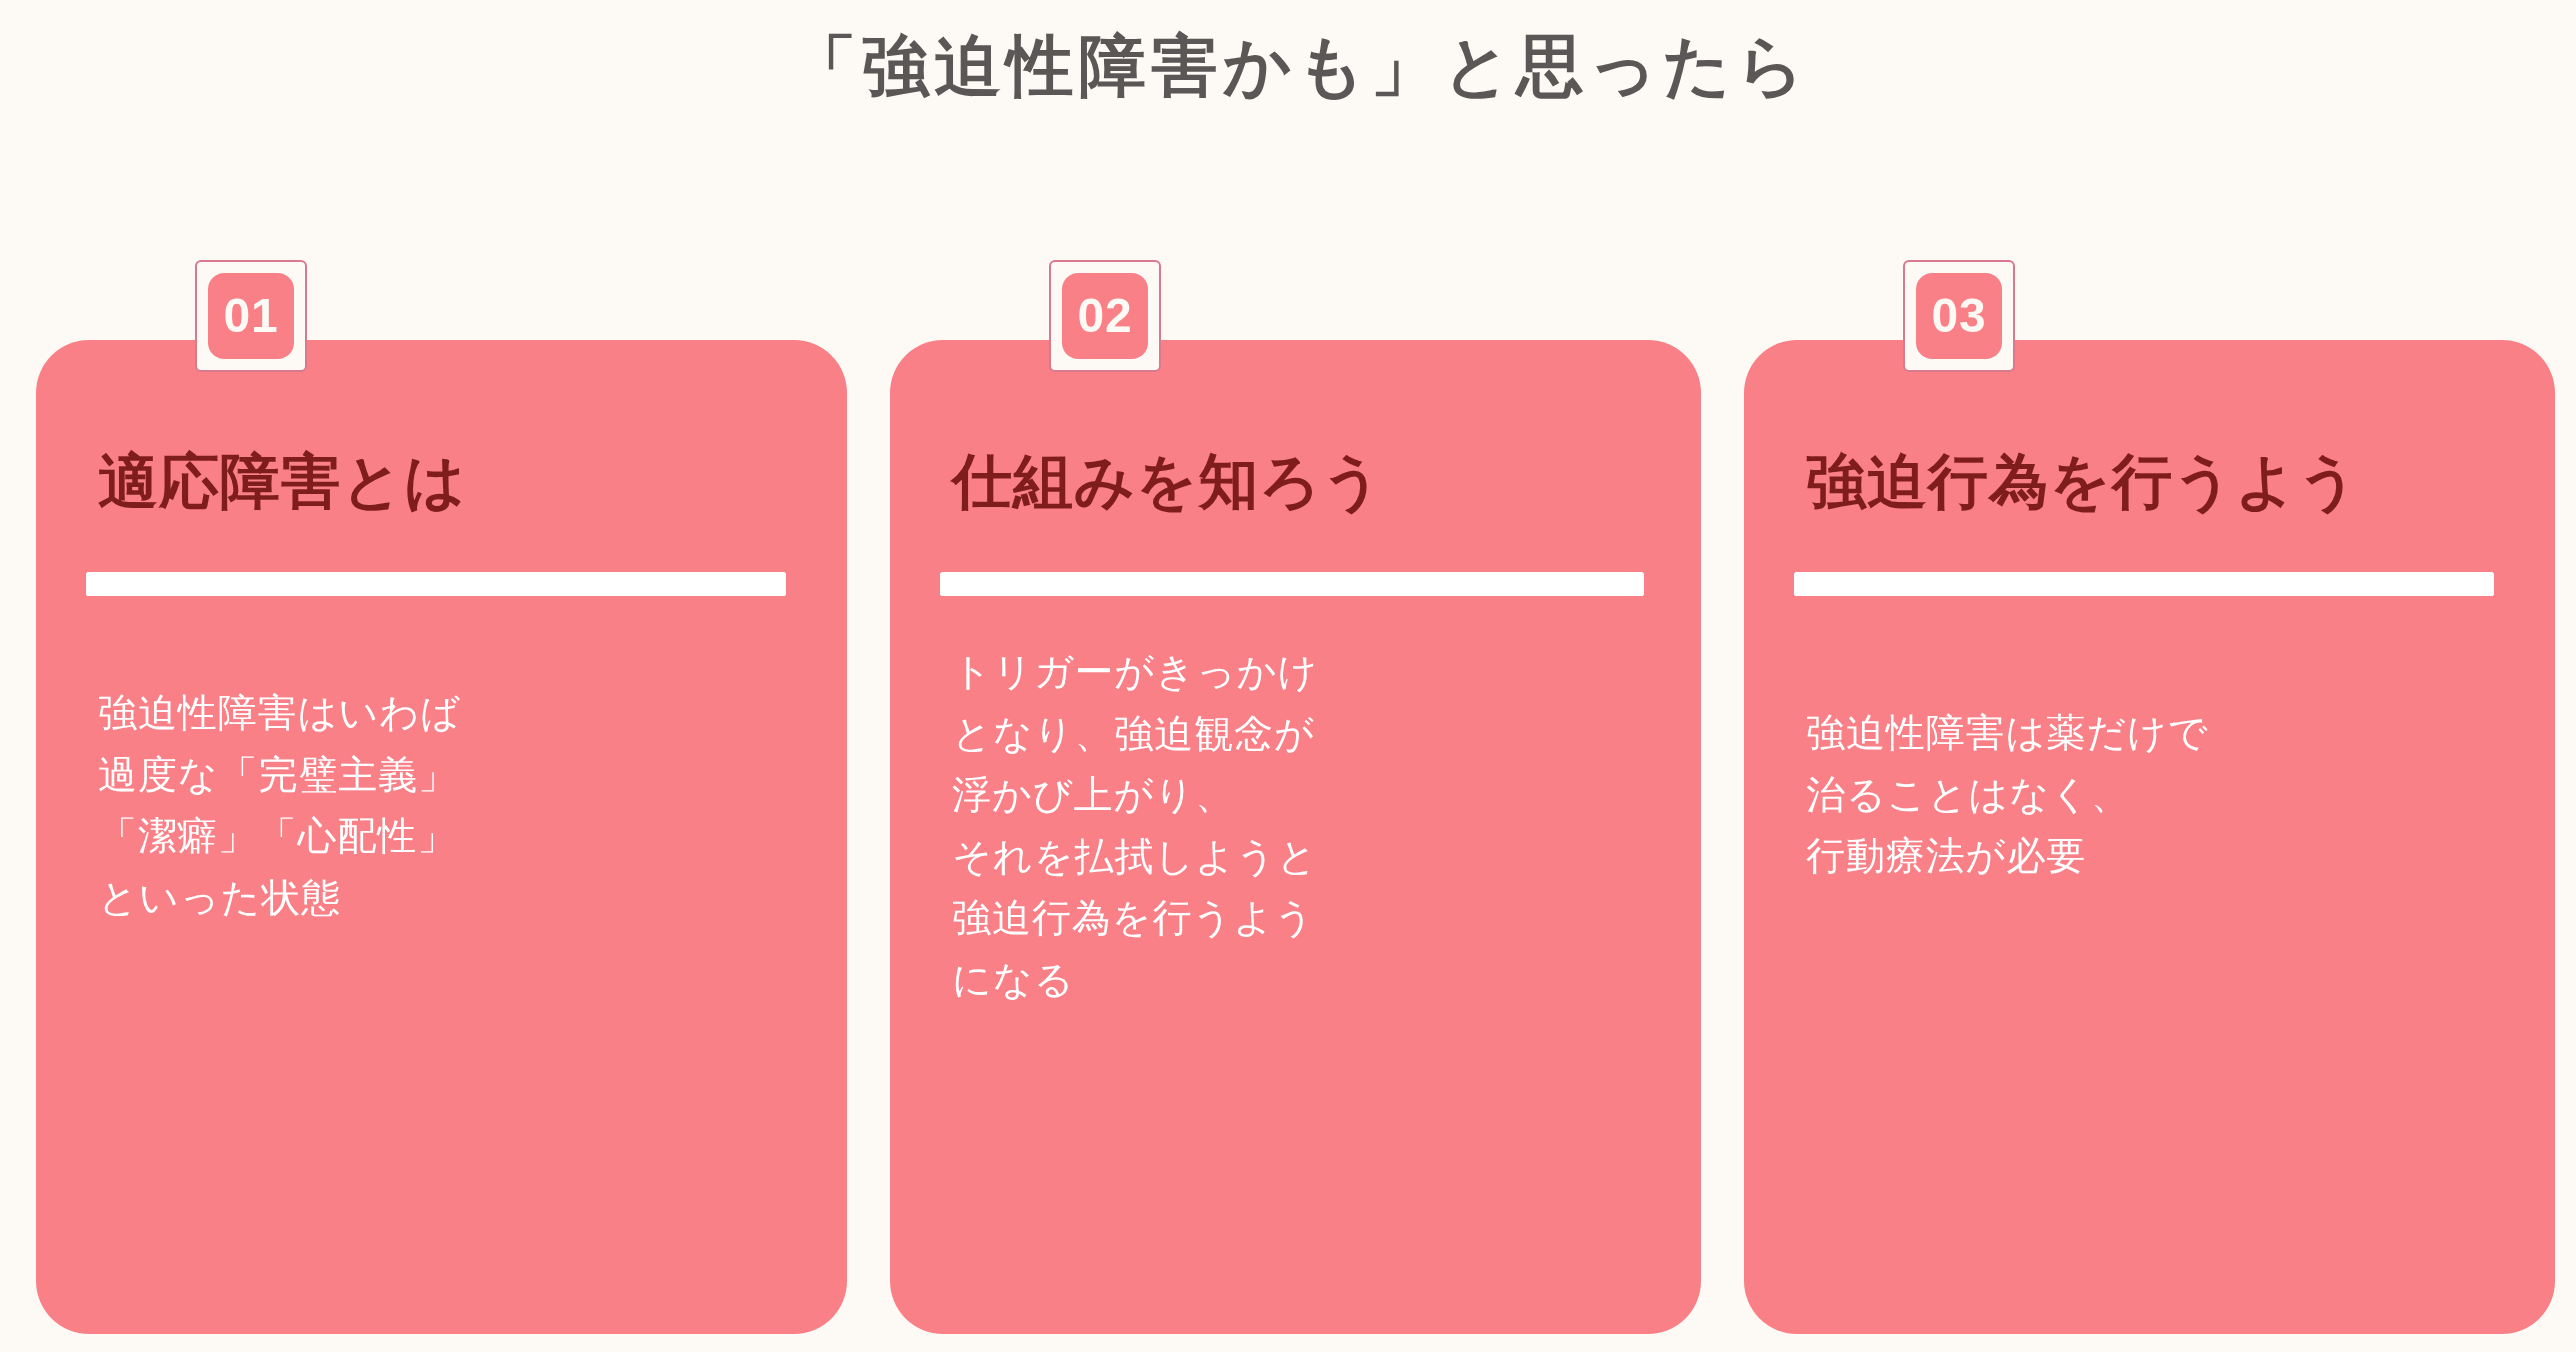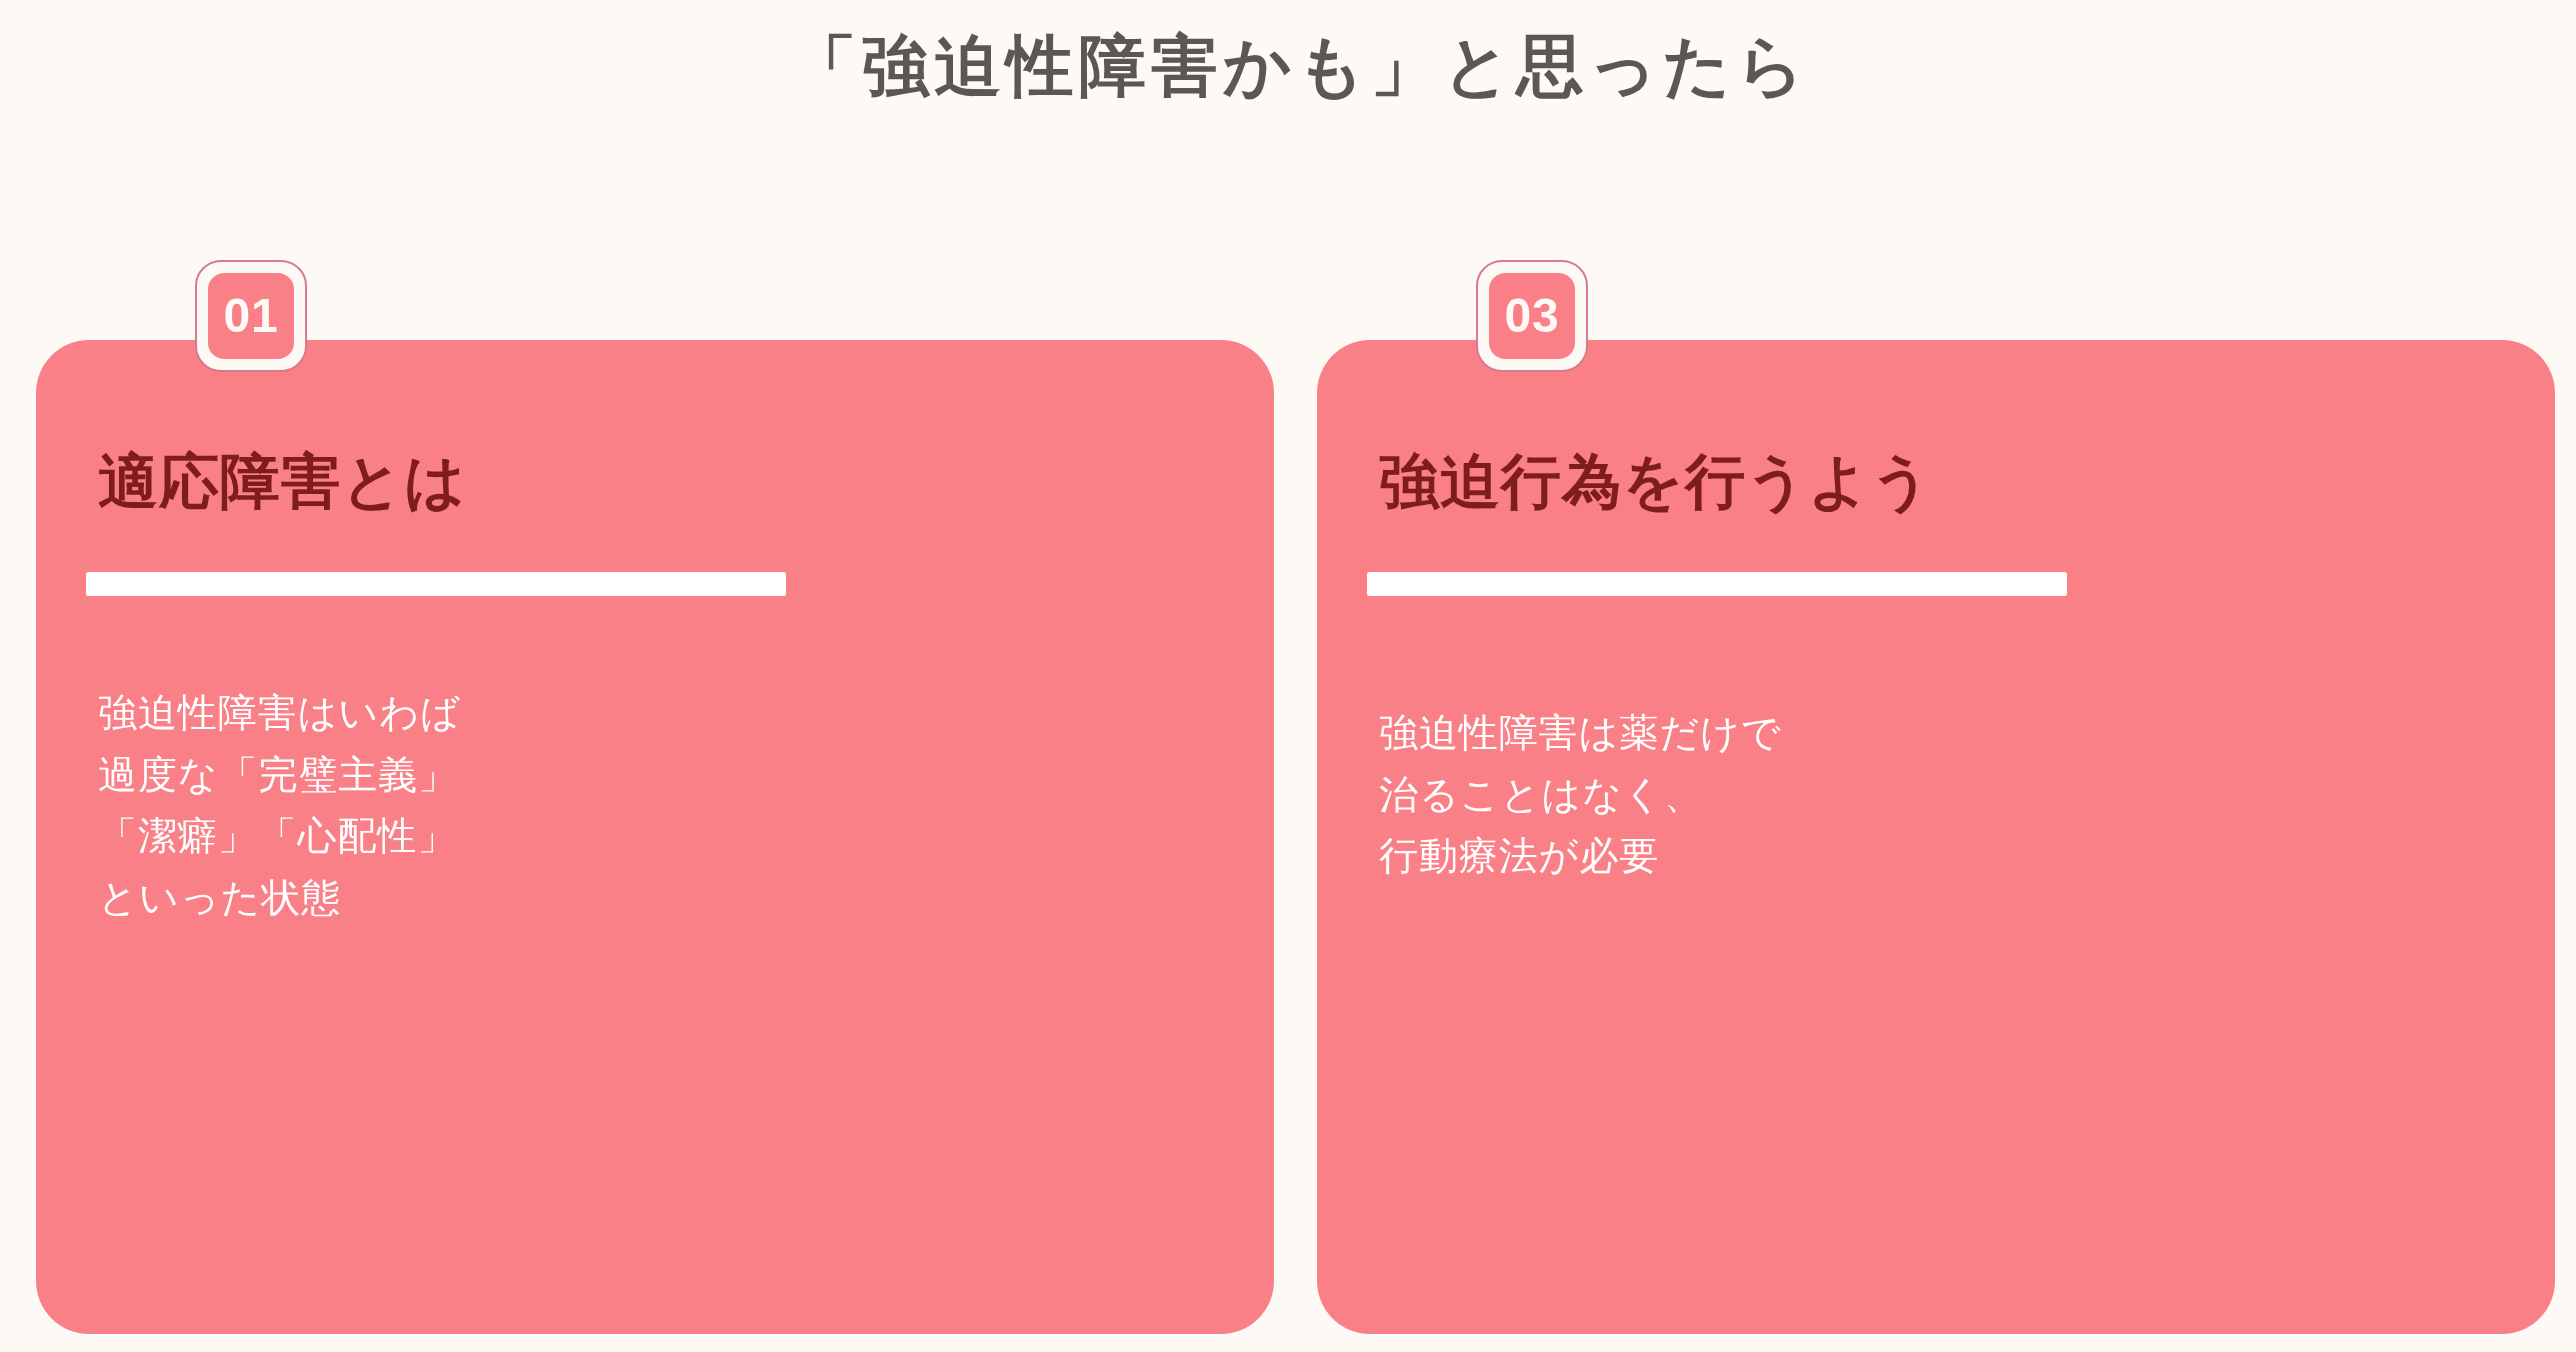--- a/index.html
+++ b/index.html
@@ -57,21 +57,21 @@
     align-items:flex-start;
   }
 
   
   .badge {
     position:absolute;
     top:-80px;
     left:159px;
     width:112px;
     height:112px;
-    border-radius:26px;
+    border-radius:6px;
     background:#FDF9F4;
     border:2.6px solid #D9798E;
     padding:11px;
   }
   .badge-inner {
     width:100%;
     height:100%;
     border-radius:16.3px;
     background:#FA8087;
     display:flex;
@@ -135,20 +135,33 @@
       <div class="badge-inner">01</div>
     </div>
     <h2 class="card-heading">適応障害とは</h2>
     <div class="divider"></div>
     <p class="card-body">強迫性障害はいわば
 過度な「完璧主義」
 「潔癖」「心配性」
 といった状態</p>
   </section>
 
+  <section class="card c2">
+    <div class="badge">
+      <div class="badge-inner">02</div>
+    </div>
+    <h2 class="card-heading">仕組みを知ろう</h2>
+    <div class="divider"></div>
+    <p class="card-body">トリガーがきっかけ
+となり、強迫観念が
+浮かび上がり、
+それを払拭しようと
+強迫行為を行うよう
+になる</p>
+  </section>
 
   <section class="card c3">
     <div class="badge">
       <div class="badge-inner">03</div>
     </div>
     <h2 class="card-heading">強迫行為を行うよう</h2>
     <div class="divider"></div>
     <p class="card-body">強迫性障害は薬だけで
 治ることはなく、
 行動療法が必要</p>

